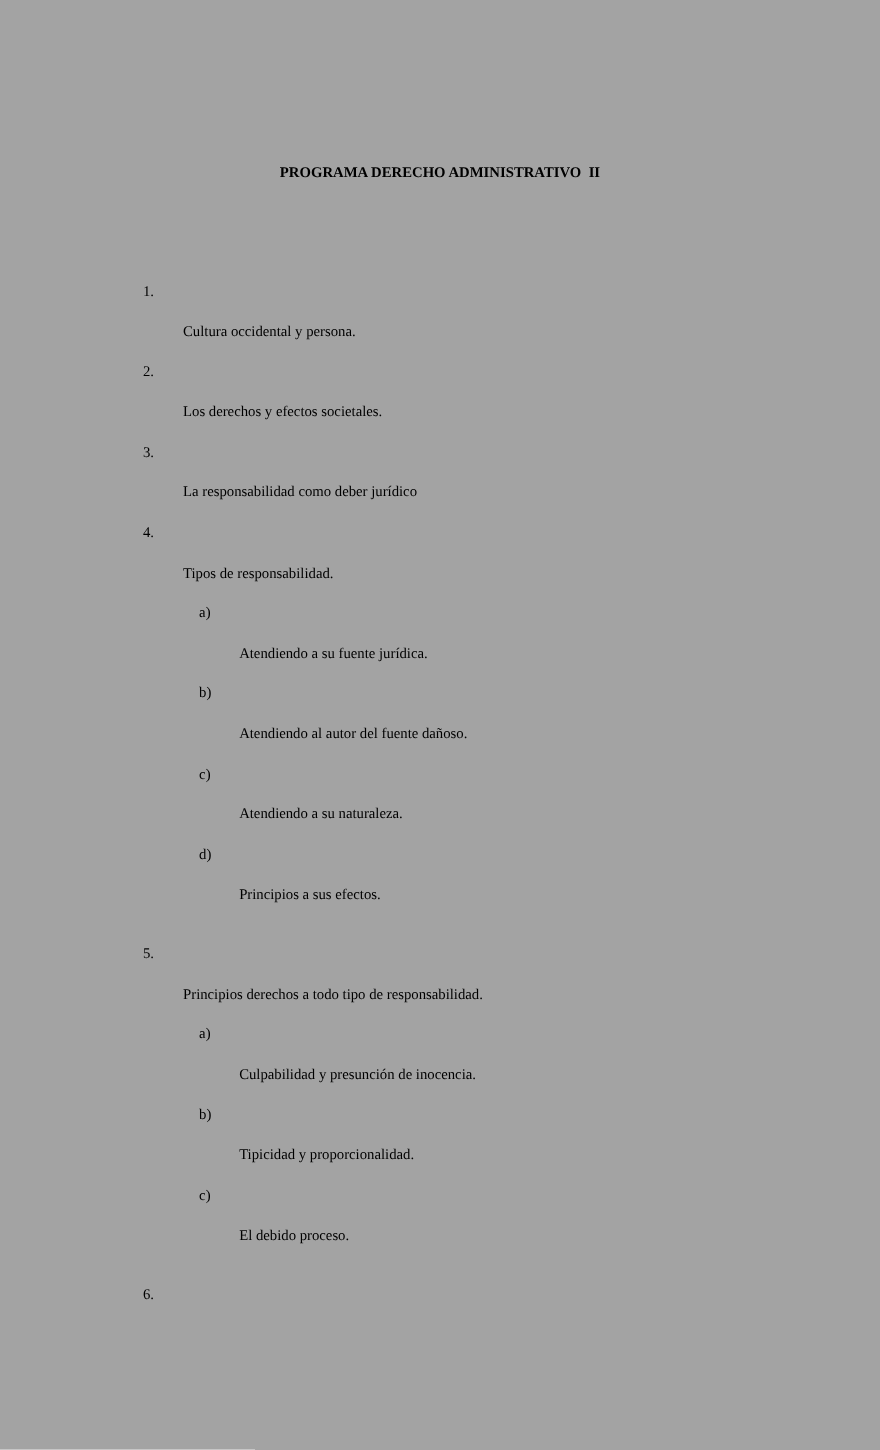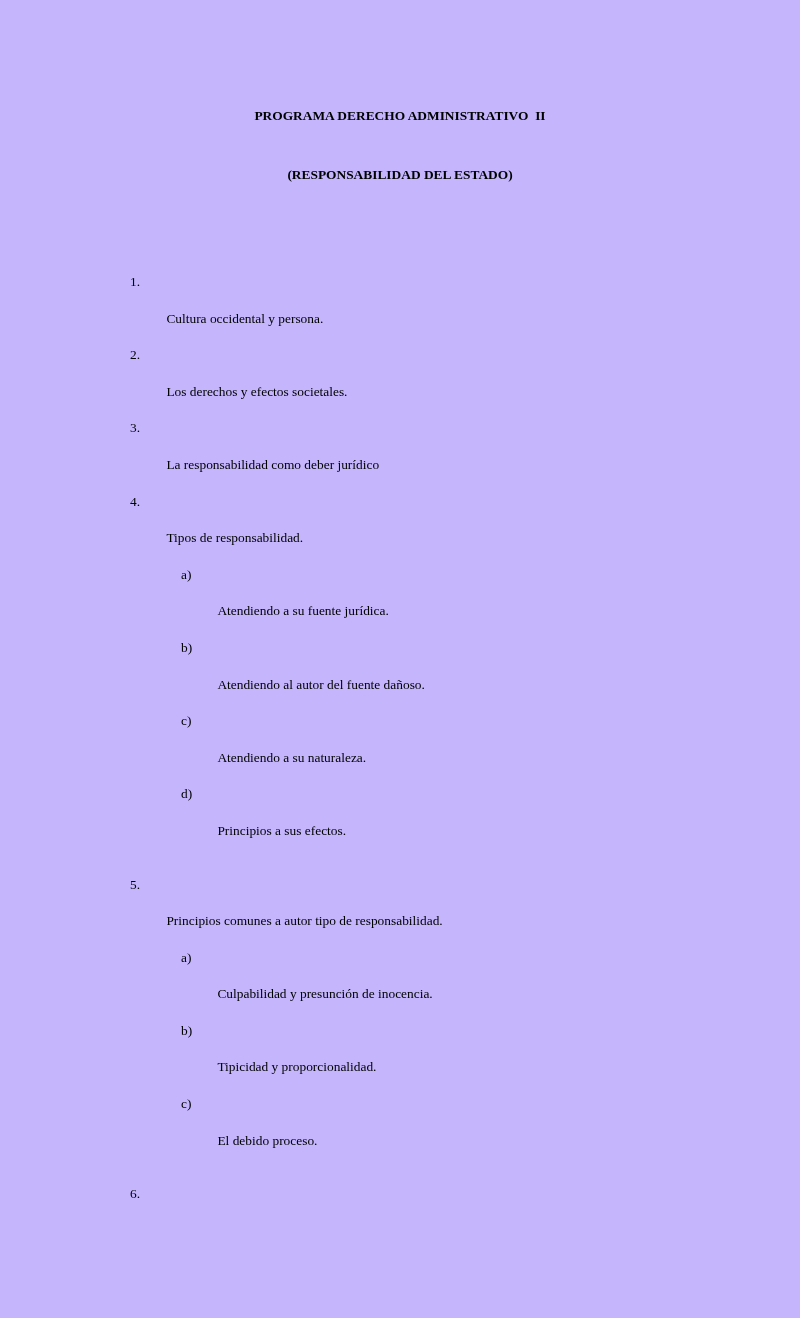--- a/index.html
+++ b/index.html
@@ -4,28 +4,28 @@
 <style>
   html, body {
     margin: 0;
     padding: 0;
     background: #ffffff;
   }
   .page {
     position: relative;
     width: 800px;
     height: 1318px;
-    background: #c4b5fd;
+    background: #a3a3a3;
     color: #000000;
     font-family: "Liberation Serif", serif;
     font-size: 13.4px;
     line-height: 18.3px;
     overflow: hidden;
     box-sizing: border-box;
-    padding-top: 67px;
+    padding-top: 108px;
   }
   .doc-title {
     text-align: center;
     font-weight: bold;
     white-space: pre-wrap;
     line-height: 19.5px;
   }
   .outline {
     margin-top: 50px;
   }
@@ -43,21 +43,20 @@
   .lvl2 { padding-left: 204px; margin-right: 111px; }
   .lvl2 > .marker { left: 181px; }
   .sec-gap { margin-top: 17px; }
 </style>
 </head>
 <body>
 
 <div class="page">
   <header class="doc-title">
     <div>PROGRAMA DERECHO ADMINISTRATIVO  II</div>
-    <div>(RESPONSABILIDAD DEL ESTADO)</div>
   </header>
   <main class="outline">
   <div class="item lvl1">
     <span class="marker">1.</span>
     <span class="text">Cultura occidental y persona.</span>
   </div>
 
   <div class="item lvl1">
     <span class="marker">2.</span>
     <span class="text">Los derechos y efectos societales.</span>
@@ -88,21 +87,21 @@
     <span class="text">Atendiendo a su naturaleza.</span>
   </div>
 
   <div class="item lvl2">
     <span class="marker">d)</span>
     <span class="text">Principios a sus efectos.</span>
   </div>
 
   <div class="item lvl1 sec-gap">
     <span class="marker">5.</span>
-    <span class="text">Principios comunes a autor tipo de responsabilidad.</span>
+    <span class="text">Principios derechos a todo tipo de responsabilidad.</span>
   </div>
 
   <div class="item lvl2">
     <span class="marker">a)</span>
     <span class="text">Culpabilidad y presunción de inocencia.</span>
   </div>
 
   <div class="item lvl2">
     <span class="marker">b)</span>
     <span class="text">Tipicidad y proporcionalidad.</span>

